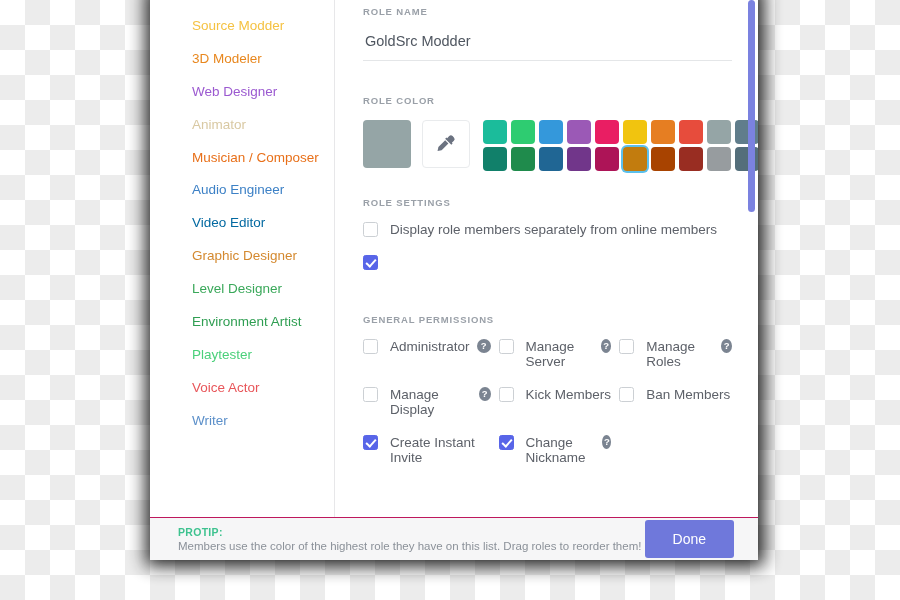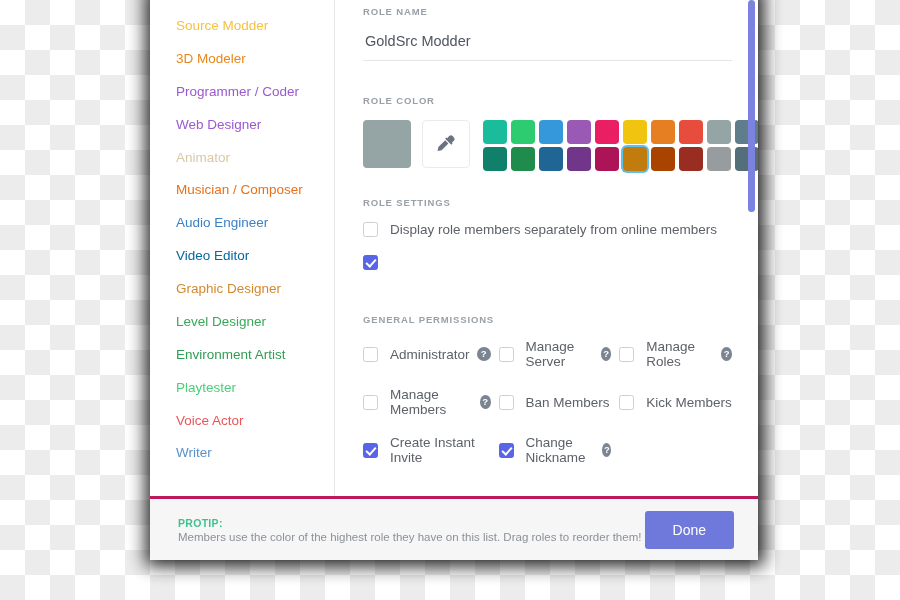--- a/index.html
+++ b/index.html
@@ -89,21 +89,21 @@
   }
   .add-role-btn:before, .add-role-btn:after {
     content: "";
     position: absolute;
     background: #a7adb5;
   }
   .add-role-btn:before { left: 0; top: 7px; width: 16px; height: 1.6px; }
   .add-role-btn:after  { top: 0; left: 7px; height: 16px; width: 1.6px; }
 
   .roles-list {
-    padding: 8px 0 0 0;
+    padding: 8px 0 0 16px;
     overflow: hidden;
   }
 
   .role-item {
     font-size: 13.5px;
     padding: 8px 10px 8px 26px;
     line-height: 1.25;
     cursor: pointer;
     white-space: nowrap;
   }
@@ -187,21 +187,20 @@
     cursor: pointer;
   }
   .swatch.selected {
     box-shadow: 0 0 0 2px #5bc0ec;
     border-radius: 4px;
   }
 
   
   .check-row {
     display: flex;
-    align-items: center;
     margin-bottom: 18px;
   }
 
   .cb {
     width: 15px;
     height: 15px;
     border-radius: 2.5px;
     border: 1.5px solid #ccd0d4;
     background: #fff;
     flex: none;
@@ -266,23 +265,23 @@
     left: 0;
     width: 7px;
     height: 212px;
     border-radius: 4px;
     background: #7b82e0;
     cursor: pointer;
   }
 
   
   .footer {
-    height: 64px;
+    height: 43px;
     background: #f6f6f7;
-    border-top: 3px solid #be185d;
+    border-top: 1px solid #be185d;
     display: flex;
     align-items: center;
     justify-content: space-between;
     padding: 0 24px 0 28px;
     flex: none;
   }
 
   .protip-title {
     font-size: 10.5px;
     font-weight: bold;
@@ -312,21 +311,20 @@
 <div class="modal-shadow"></div>
 
 <div class="modal">
 
   <div class="modal-body">
 
     <div class="sidebar">
       <div class="roles-list" id="roles-list">
           <div class="role-item" style="color: rgb(245, 194, 66);">Source Modder</div>
           <div class="role-item" style="color: rgb(232, 135, 30);">3D Modeler</div>
-          <div class="role-item" style="color: rgb(155, 89, 208);">Programmer / Coder</div>
           <div class="role-item" style="color: rgb(155, 89, 208);">Web Designer</div>
           <div class="role-item" style="color: rgb(217, 201, 163);">Animator</div>
           <div class="role-item" style="color: rgb(232, 112, 26);">Musician / Composer</div>
           <div class="role-item" style="color: rgb(61, 129, 198);">Audio Engineer</div>
           <div class="role-item" style="color: #0369a1;">Video Editor</div>
           <div class="role-item" style="color: rgb(212, 137, 47);">Graphic Designer</div>
           <div class="role-item" style="color: rgb(58, 168, 90);">Level Designer</div>
           <div class="role-item" style="color: rgb(47, 158, 82);">Environment Artist</div>
           <div class="role-item" style="color: rgb(74, 208, 122);">Playtester</div>
           <div class="role-item" style="color: rgb(232, 86, 90);">Voice Actor</div>
@@ -408,30 +406,30 @@
               <span class="cb-label">Manage Server</span>
               <span class="help-icon">?</span>
             </div>
             <div class="check-row">
               <div class="cb"></div>
               <span class="cb-label">Manage Roles</span>
               <span class="help-icon">?</span>
             </div>
             <div class="check-row">
               <div class="cb"></div>
-              <span class="cb-label">Manage Members</span>
+              <span class="cb-label">Manage Display</span>
               <span class="help-icon">?</span>
             </div>
             <div class="check-row">
               <div class="cb"></div>
+              <span class="cb-label">Kick Members</span>
+            </div>
+            <div class="check-row">
+              <div class="cb"></div>
               <span class="cb-label">Ban Members</span>
-            </div>
-            <div class="check-row">
-              <div class="cb"></div>
-              <span class="cb-label">Kick Members</span>
             </div>
             <div class="check-row">
               <div class="cb checked"></div>
               <span class="cb-label">Create Instant Invite</span>
             </div>
             <div class="check-row">
               <div class="cb checked"></div>
               <span class="cb-label">Change Nickname</span>
               <span class="help-icon">?</span>
             </div>

